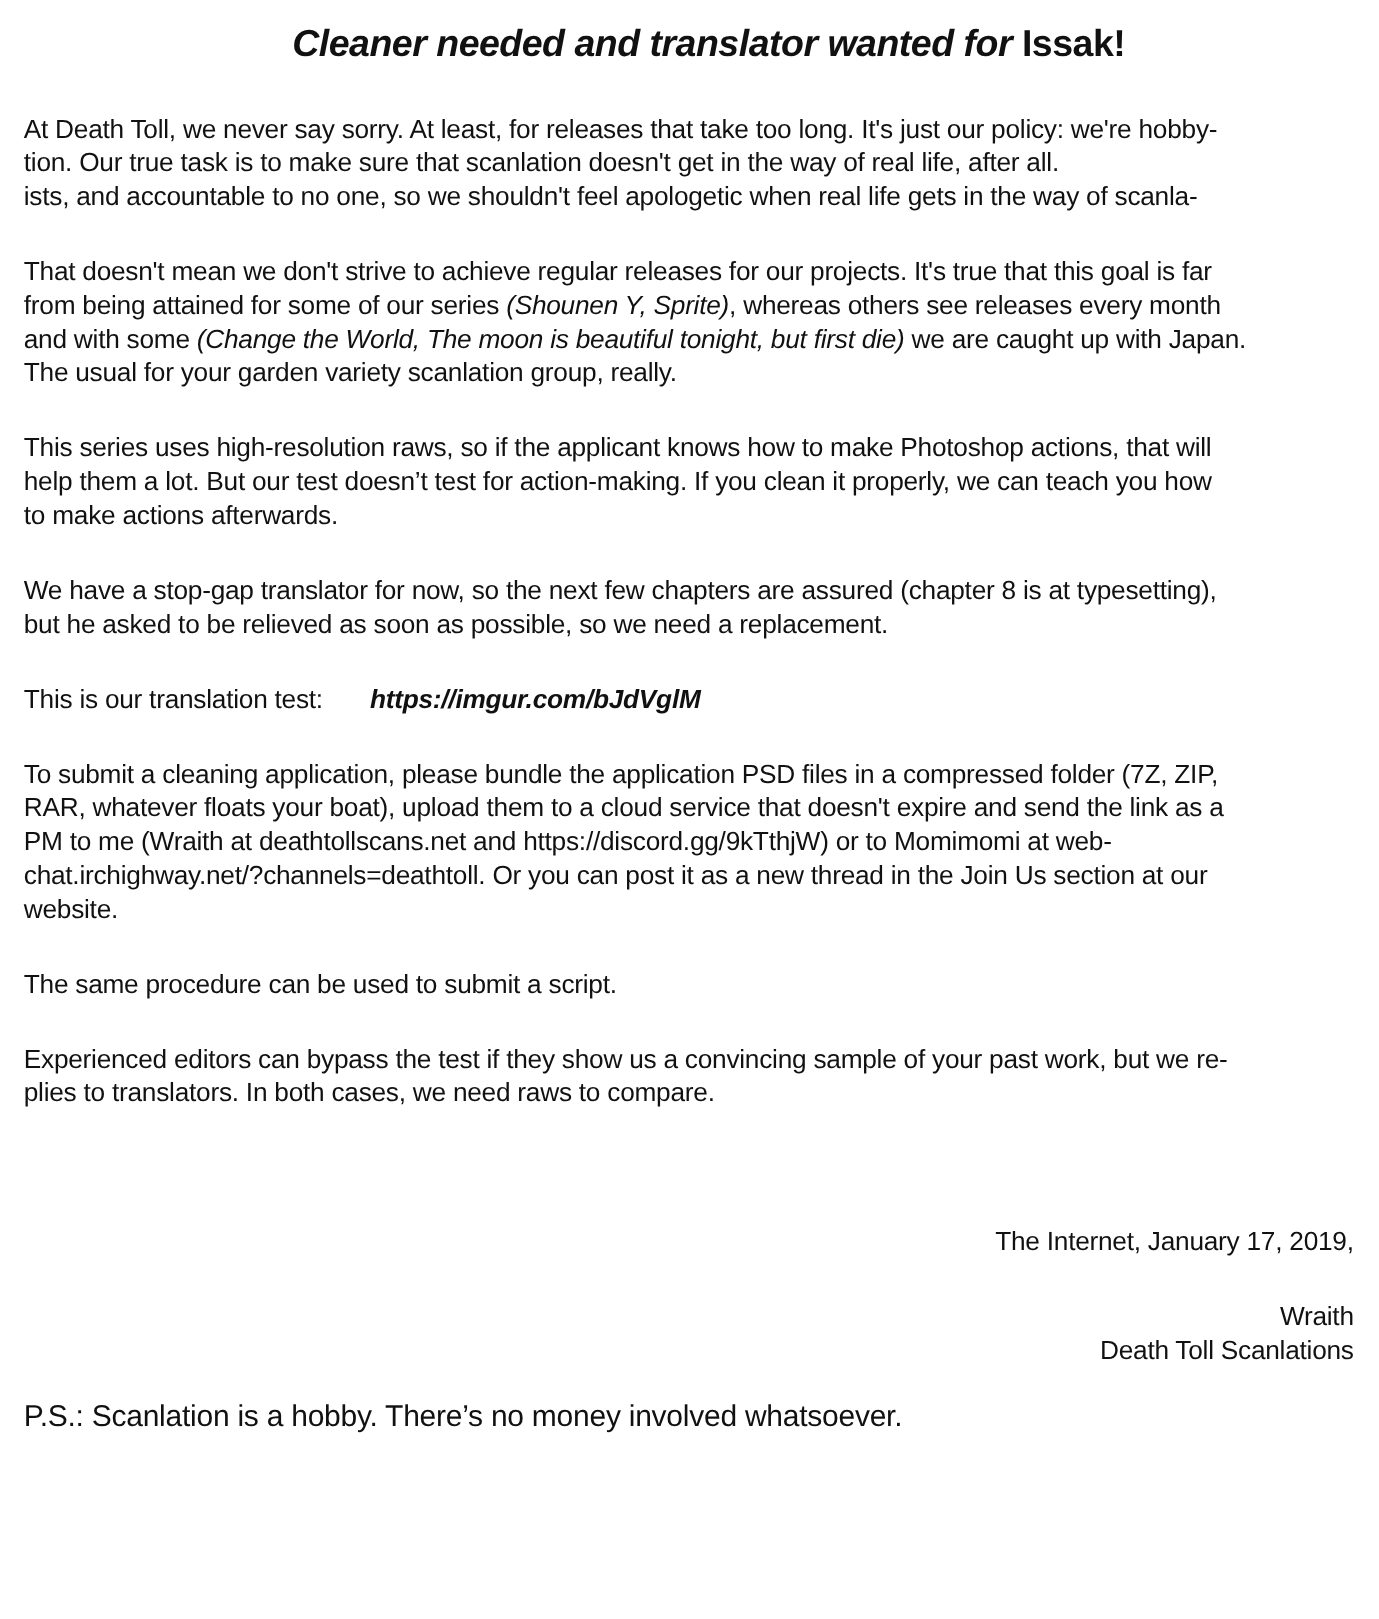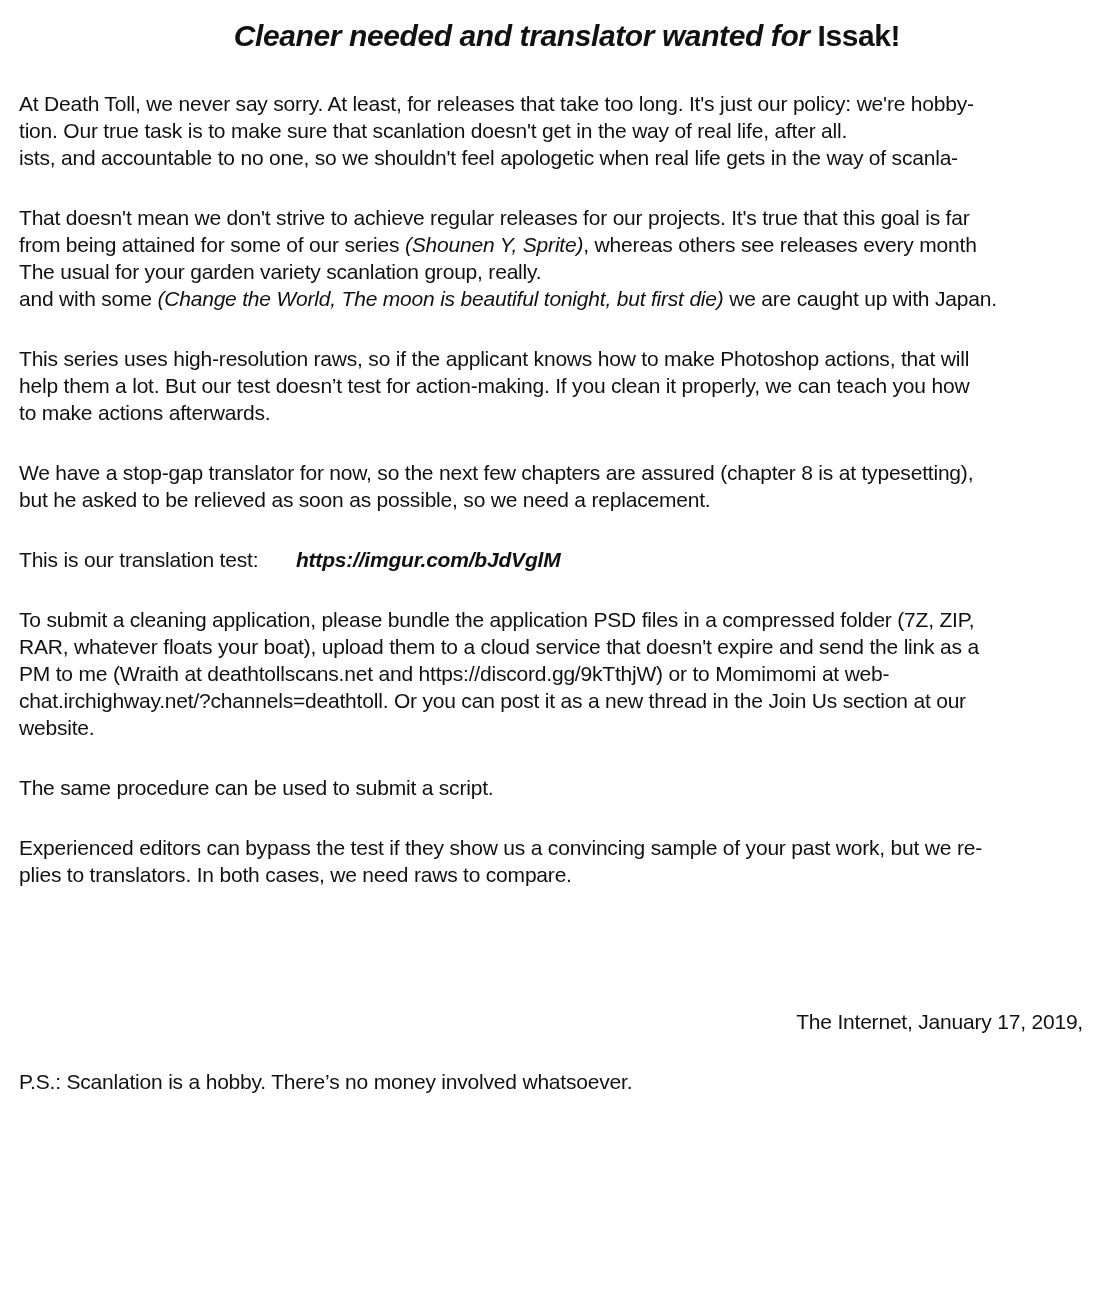--- a/index.html
+++ b/index.html
@@ -33,31 +33,31 @@
     letter-spacing: -0.2px;
   }
   .line {
     display: block;
     white-space: pre;
   }
   .i  { font-style: italic; }
   .b  { font-weight: bold; }
   .bi { font-weight: bold; font-style: italic; margin-left: 32px; }
   .closing {
-    margin-top: 120px;
+    margin-top: 92px;
     text-align: right;
     font-size: 21px;
     line-height: 27px;
     letter-spacing: -0.2px;
   }
   .dateline { margin: 0 0 33px 0; }
   .signature { margin: 0; }
   .postscript {
-    margin: 12px 0 0 0;
-    font-size: 21px;
+    margin: 26px 0 0 0;
+    font-size: 24px;
     line-height: 27px;
     letter-spacing: -0.2px;
     text-align: left;
   }
 </style>
 </head>
 <body>
 
 <div class="page">
 
@@ -65,22 +65,22 @@
 
   <div>
       <p class="para">
         <span class="line"><span>At Death Toll, we never say sorry. At least, for releases that take too long. It's just our policy: we're hobby-</span></span>
         <span class="line"><span>tion. Our true task is to make sure that scanlation doesn't get in the way of real life, after all.</span></span>
         <span class="line"><span>ists, and accountable to no one, so we shouldn't feel apologetic when real life gets in the way of scanla-</span></span>
       </p>
       <p class="para">
         <span class="line"><span>That doesn't mean we don't strive to achieve regular releases for our projects. It's true that this goal is far</span></span>
         <span class="line"><span>from being attained for some of our series </span><span class="i">(Shounen Y, Sprite)</span><span>, whereas others see releases every month</span></span>
+        <span class="line"><span>and with some </span><span class="i">(Change the World, The moon is beautiful tonight, but first die)</span><span> we are caught up with Japan.</span></span>
         <span class="line"><span>The usual for your garden variety scanlation group, really.</span></span>
-        <span class="line"><span>and with some </span><span class="i">(Change the World, The moon is beautiful tonight, but first die)</span><span> we are caught up with Japan.</span></span>
       </p>
       <p class="para">
         <span class="line"><span>This series uses high-resolution raws, so if the applicant knows how to make Photoshop actions, that will</span></span>
         <span class="line"><span>help them a lot. But our test doesn’t test for action-making. If you clean it properly, we can teach you how</span></span>
         <span class="line"><span>to make actions afterwards.</span></span>
       </p>
       <p class="para">
         <span class="line"><span>We have a stop-gap translator for now, so the next few chapters are assured (chapter 8 is at typesetting),</span></span>
         <span class="line"><span>but he asked to be relieved as soon as possible, so we need a replacement.</span></span>
       </p>
@@ -98,17 +98,18 @@
         <span class="line"><span>The same procedure can be used to submit a script.</span></span>
       </p>
       <p class="para">
         <span class="line"><span>Experienced editors can bypass the test if they show us a convincing sample of your past work, but we re-</span></span>
         <span class="line"><span>plies to translators. In both cases, we need raws to compare.</span></span>
       </p>
     </div>
 
   <div class="closing">
     <p class="dateline">The Internet, January 17, 2019,</p>
+    <p class="signature"><span>Wraith</span><br><span>Death Toll Scanlations</span></p>
   </div>
 
   <p class="postscript">P.S.: Scanlation is a hobby. There’s no money involved whatsoever.</p>
 
 </div>
 
 </body></html>

